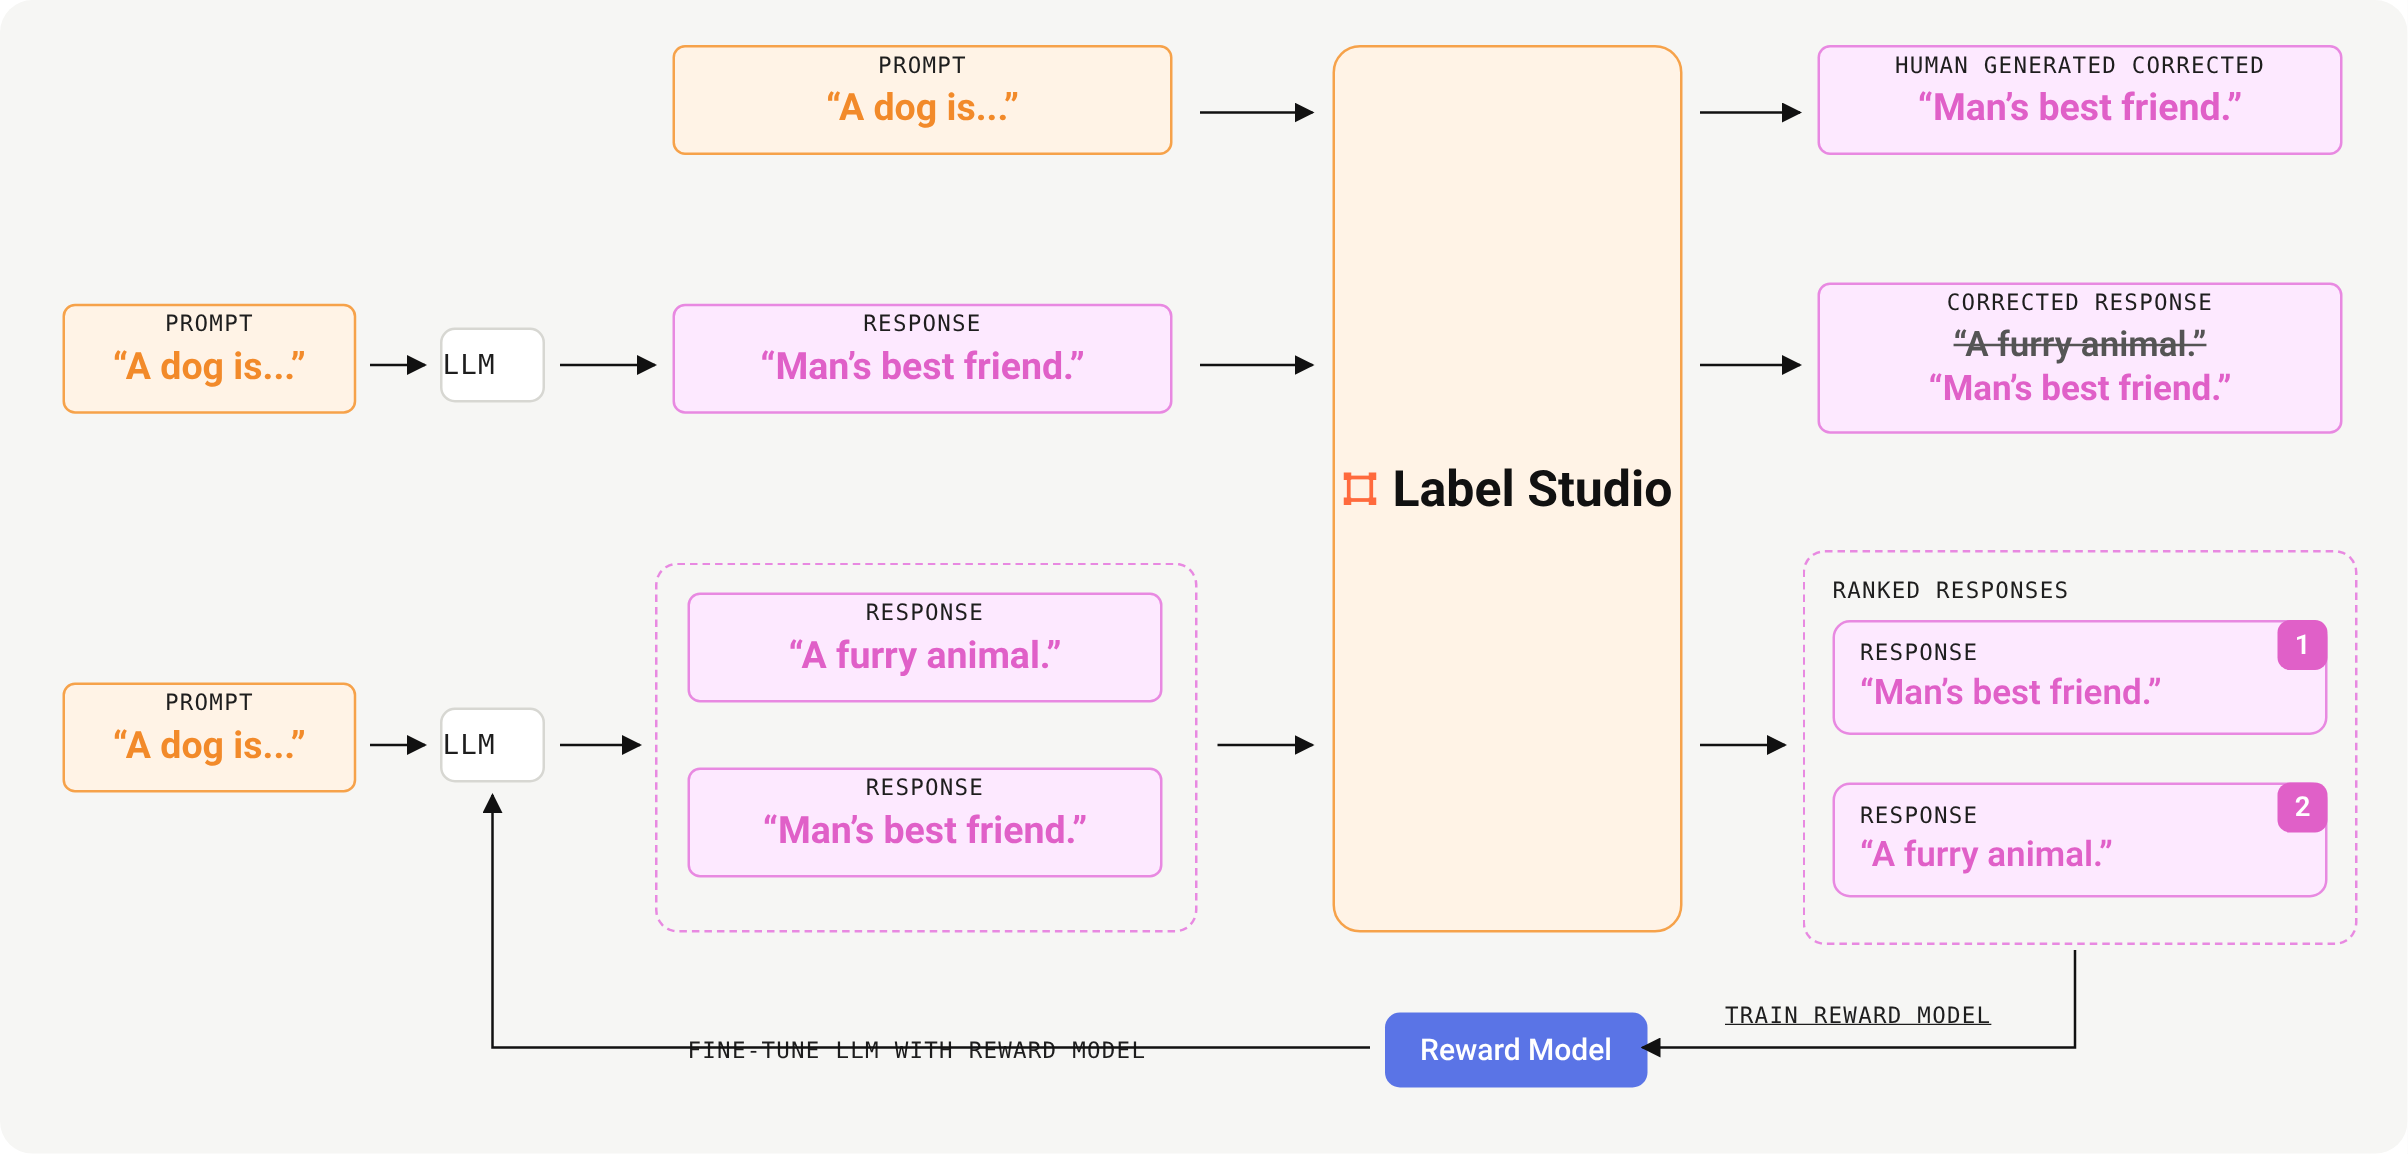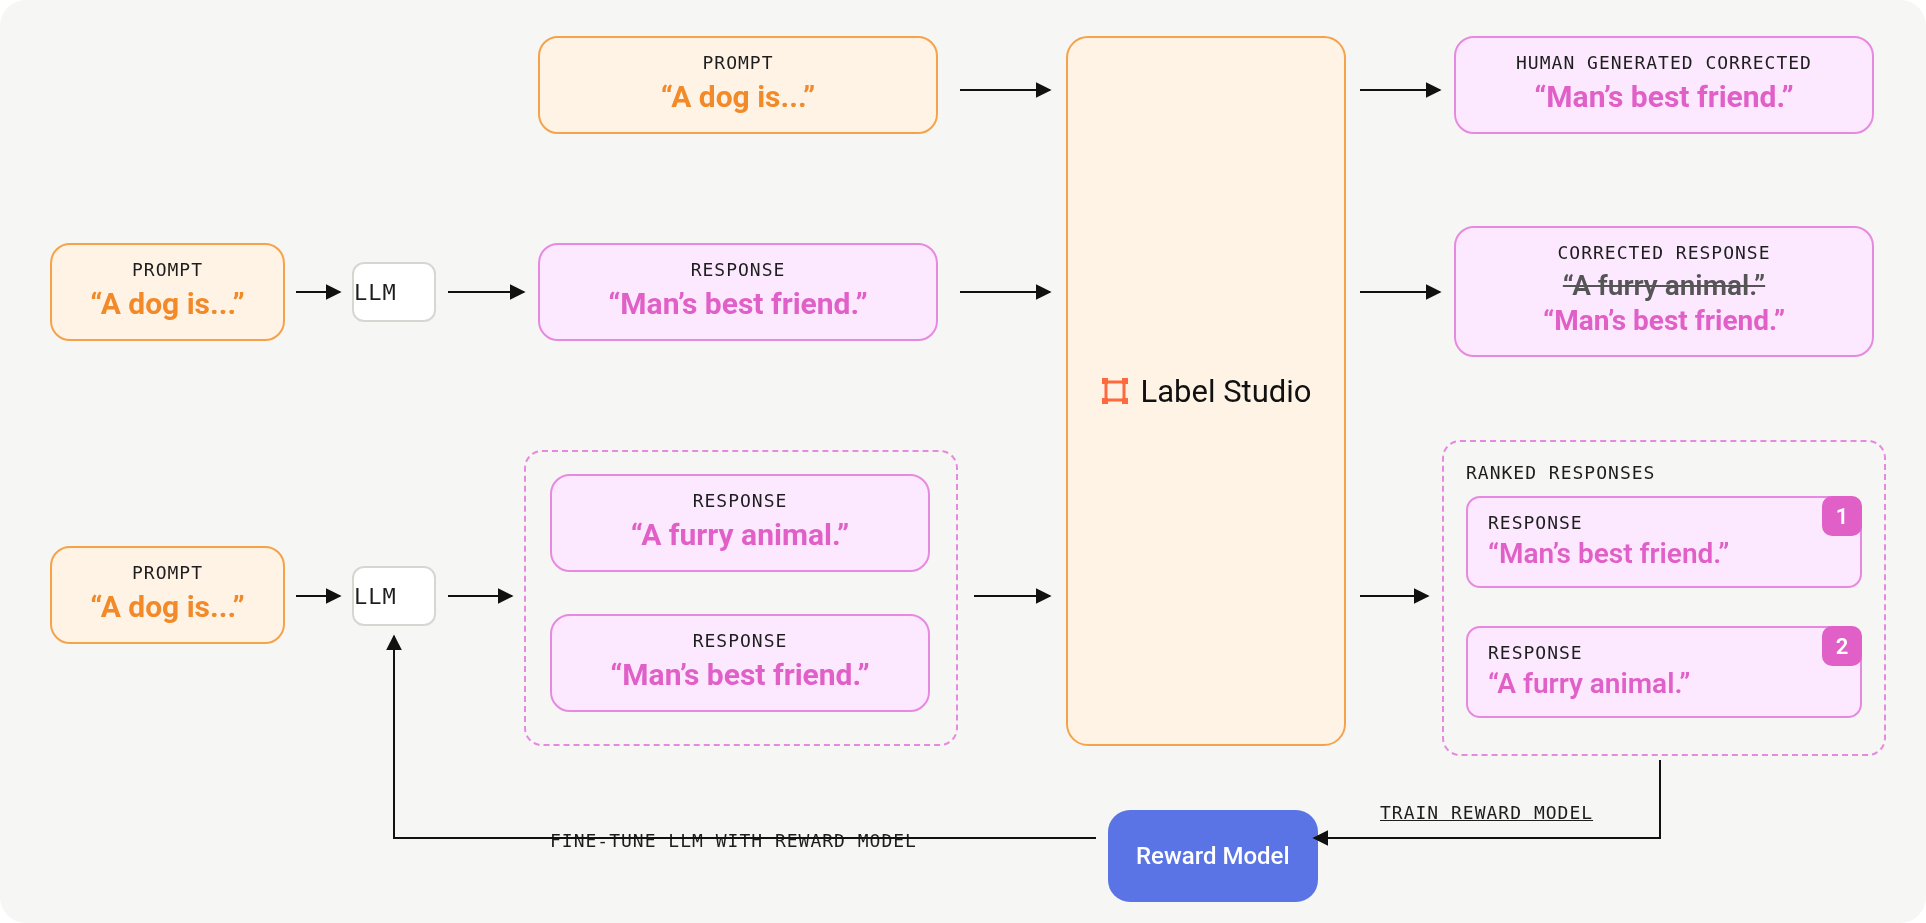--- a/index.html
+++ b/index.html
@@ -18,22 +18,22 @@
   }
   .mono {
     font-family: ui-monospace, SFMono-Regular, Menlo, Consolas, monospace;
     letter-spacing: 1px;
   }
   .card {
     position: absolute;
     box-sizing: border-box;
     border-width: 2px;
     border-style: solid;
-    border-radius: 20px;
-    padding: 14px 20px 18px 20px;
+    border-radius: 10px;
+    padding: 4px 20px 18px 20px;
     text-align: center;
   }
   .card .title {
     font-size: 18px;
     color: #1e1e1e;
     margin-bottom: 6px;
   }
   .card .value {
     font-size: 30px;
     font-weight: 700;
@@ -82,30 +82,30 @@
     align-items: center;
     gap: 12px;
   }
   .ls-icon {
     width: 28px;
     height: 28px;
     position: relative;
   }
   .ls-icon svg { display: block; }
   .ls-text {
-    font-size: 31px;
-    font-weight: 400;
+    font-size: 40px;
+    font-weight: 700;
     color: #111;
   }
   .reward {
     position: absolute;
     background: #5a74e6;
     color: #fff;
-    border-radius: 22px;
-    padding: 32px 28px;
+    border-radius: 12px;
+    padding: 16px 28px;
     font-size: 24px;
     font-weight: 500;
   }
   .caption {
     position: absolute;
     font-size: 18px;
     color: #1e1e1e;
   }
   
   .ranked-title {

